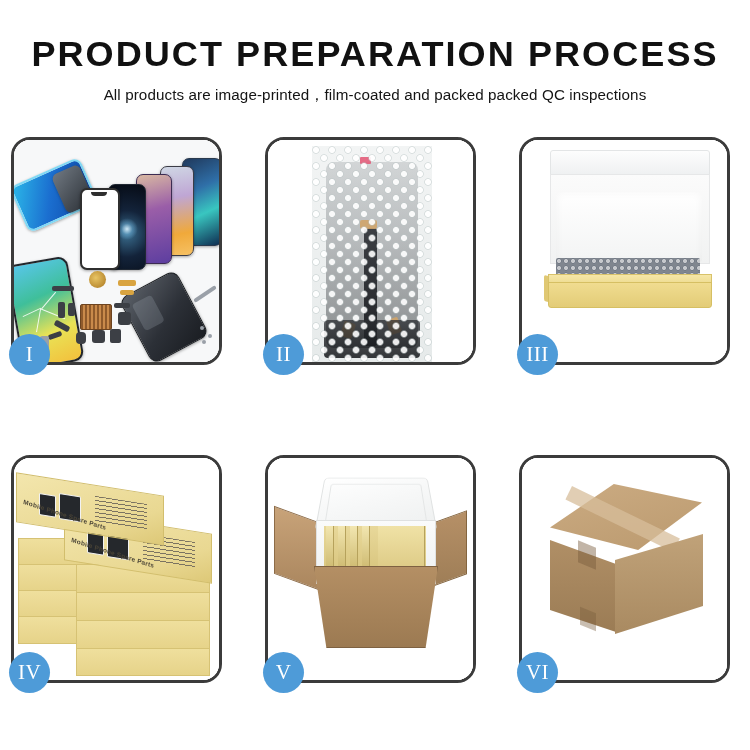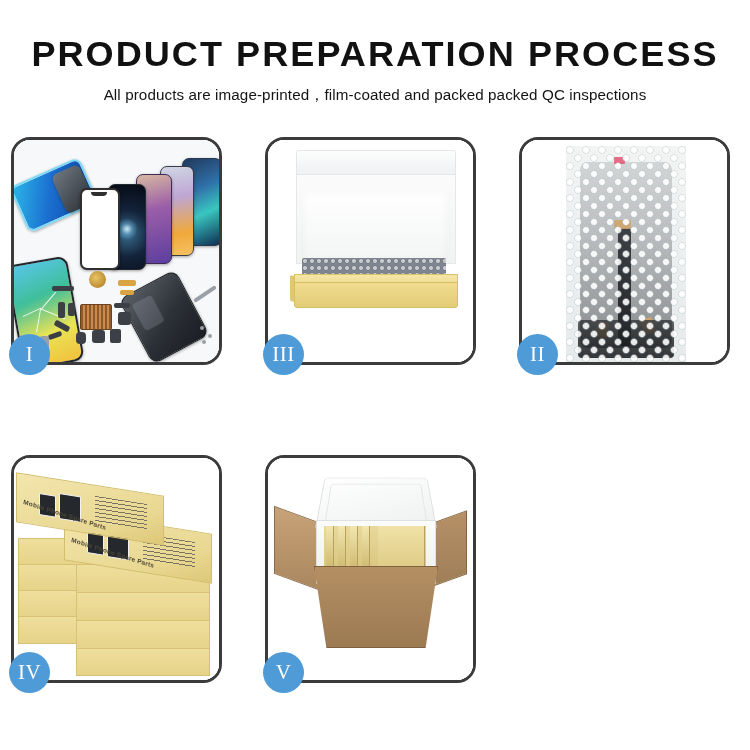--- a/index.html
+++ b/index.html
@@ -412,48 +412,48 @@
       <div class="part silver" style="left:186px;top:186px;width:4px;height:4px;border-radius:50%;"></div>
       <div class="part silver" style="left:194px;top:194px;width:4px;height:4px;border-radius:50%;"></div>
       <div class="part silver" style="left:188px;top:200px;width:4px;height:4px;border-radius:50%;"></div>
       <div class="part silver" style="left:178px;top:152px;width:26px;height:4px;transform:rotate(-34deg);"></div>
     </div>
     <div class="badge">I</div>
   </div>
 
   <div class="panel">
     <div class="panel-stage">
-      <div class="p3-bg"></div>
-      <div class="p3-lid"></div>
-      <div class="p3-back"></div>
-      <div class="p3-foam"></div>
-      <div class="p3-grey"></div>
-      <div class="p3-ear-l"></div>
-      <div class="p3-ear-r"></div>
-      <div class="p3-tray-lip"></div>
-      <div class="p3-tray-front"></div>
-    </div>
-    <div class="badge">III</div>
-  </div>
-
-  <div class="panel">
-    <div class="panel-stage">
       <div class="p2-bg"></div>
       <div class="bubble-bag">
         <div class="p2-screen"></div>
         <div class="p2-tag"></div>
         <div class="p2-flex"></div>
         <div class="p2-conn" style="left:48px;top:74px;width:17px;height:9px;"></div>
         <div class="p2-conn" style="left:30px;top:176px;width:12px;height:16px;transform:rotate(18deg);"></div>
         <div class="p2-conn" style="left:76px;top:172px;width:12px;height:16px;transform:rotate(-18deg);"></div>
         <div class="p2-bottom"></div>
         <div class="bubble-tex"></div>
       </div>
     </div>
     <div class="badge">II</div>
+  </div>
+
+  <div class="panel">
+    <div class="panel-stage">
+      <div class="p3-bg"></div>
+      <div class="p3-lid"></div>
+      <div class="p3-back"></div>
+      <div class="p3-foam"></div>
+      <div class="p3-grey"></div>
+      <div class="p3-ear-l"></div>
+      <div class="p3-ear-r"></div>
+      <div class="p3-tray-lip"></div>
+      <div class="p3-tray-front"></div>
+    </div>
+    <div class="badge">III</div>
   </div>
 
   <div class="panel">
     <div class="panel-stage">
       <div class="p4-bg"></div>
       <div class="stack">
 
         <div class="ybox" style="left:0px;top:62px;width:96px;height:26px;"></div>
         <div class="ybox" style="left:0px;top:88px;width:96px;height:26px;"></div>
         <div class="ybox" style="left:0px;top:114px;width:96px;height:26px;"></div>
@@ -495,14 +495,26 @@
         <div class="p5-slat" style="left:14px;"></div>
         <div class="p5-slat" style="left:26px;"></div>
         <div class="p5-slat" style="left:38px;"></div>
         <div class="p5-slat" style="left:54px;width:46px;background:linear-gradient(180deg,#f0e2a6,#ddca85);"></div>
       </div>
       <div class="p5-body"></div>
     </div>
     <div class="badge">V</div>
   </div>
 
+  <div class="panel">
+    <div class="panel-stage">
+      <div class="p6-bg"></div>
+      <div class="p6-top"></div>
+      <div class="p6-tape"></div>
+      <div class="p6-left"></div>
+      <div class="p6-right"></div>
+      <div class="p6-tab1"></div>
+      <div class="p6-tab2"></div>
+    </div>
+    <div class="badge">VI</div>
+  </div>
 
 </div>
 
 </body></html>

